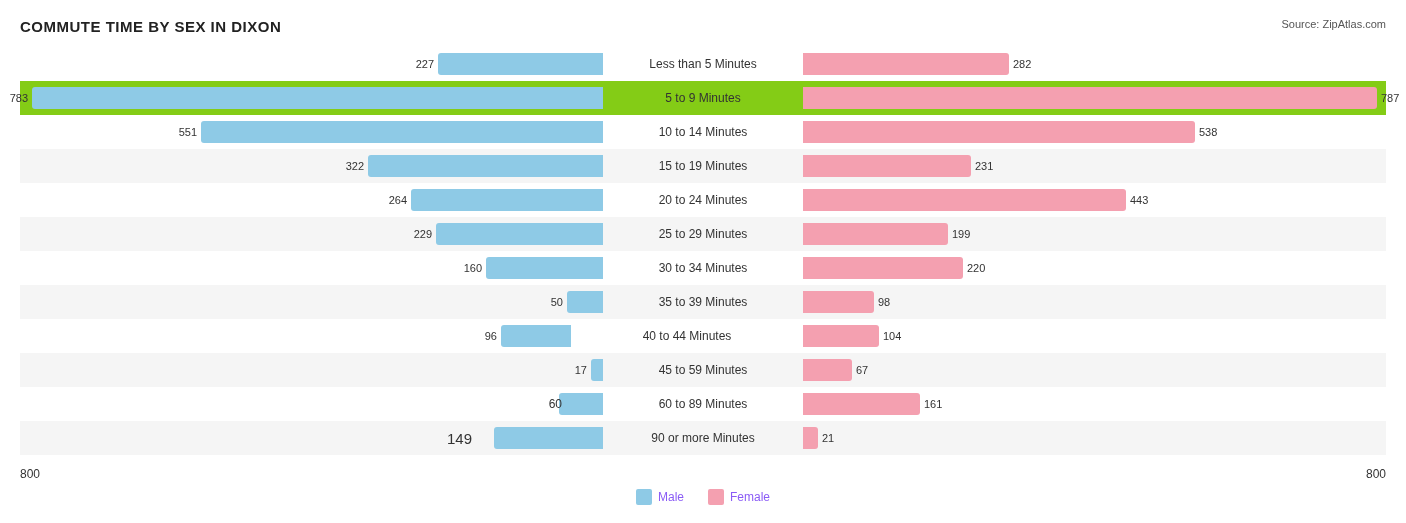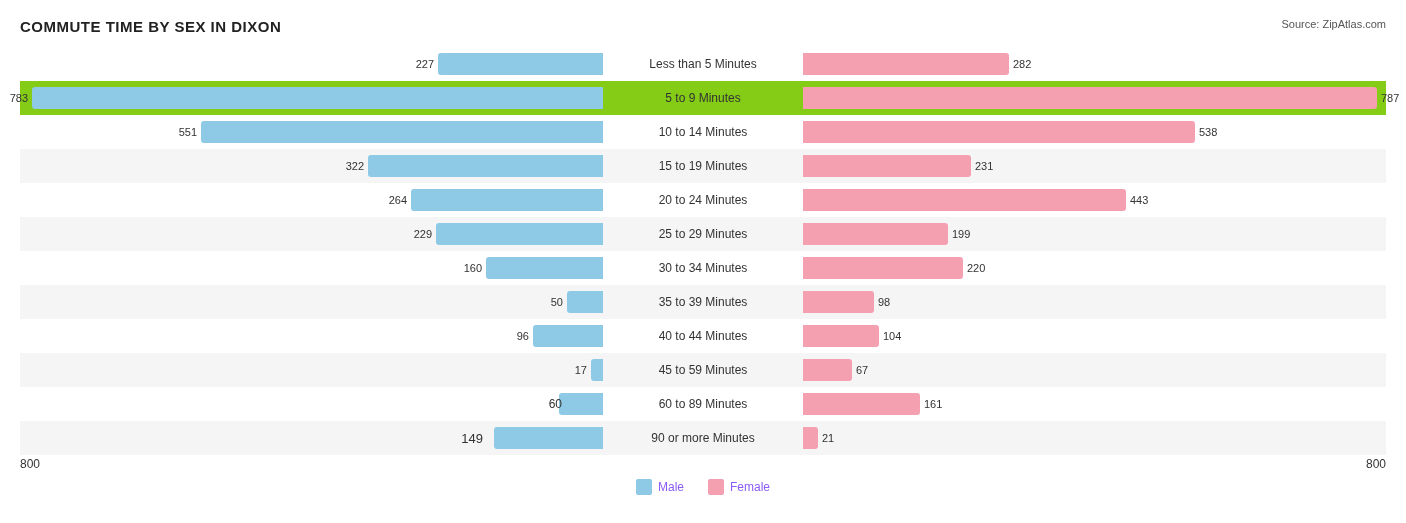--- a/index.html
+++ b/index.html
@@ -46,21 +46,21 @@
       text-align: center;
       font-size: 12px;
       color: #333;
       z-index: 2;
       flex-shrink: 0;
       padding: 0 20px;
     }
     .axis-labels {
       display: flex;
       justify-content: space-between;
-      margin-top: 2px;
+      margin-top: 12px;
       padding: 0 0px;
     }
     .axis-label {
       font-size: 12px;
       color: #333;
     }
     .legend {
       display: flex;
       justify-content: center;
       align-items: center;
@@ -184,21 +184,21 @@
         <div class="left-section" style="width: 583px; position: relative; height: 34px; flex-shrink: 0;">
           <div style="position: absolute; right: 0px; top: 50%; transform: translateY(-50%); height: 22px; width: 36px; background: rgb(142, 202, 230); border-radius: 3px 0px 0px 3px;"></div>
           <span style="position: absolute; right: 40px; top: 50%; transform: translateY(-50%); font-size: 11px; color: rgb(51, 51, 51); white-space: nowrap;">50</span>
         </div>
         <div class="center-label" style="width: 200px; flex-shrink: 0; text-align: center; font-size: 12px; color: rgb(51, 51, 51);">35 to 39 Minutes</div>
         <div style="width: 583px; position: relative; height: 34px; flex-shrink: 0;">
           <div style="position: absolute; left: 0px; top: 50%; transform: translateY(-50%); height: 22px; width: 71px; background: rgb(244, 160, 176); border-radius: 0px 3px 3px 0px;"></div>
           <span style="position: absolute; left: 75px; top: 50%; transform: translateY(-50%); font-size: 11px; color: rgb(51, 51, 51); white-space: nowrap;">98</span>
         </div>
       </div>
-      <div class="row-container" style="background: rgb(255, 255, 255); display: flex; align-items: center;">
+      <div class="row-container" style="background: rgb(255, 255, 255); display: flex; align-items: center; gap: 16px;">
         <div class="left-section" style="width: 583px; position: relative; height: 34px; flex-shrink: 0;">
           <div style="position: absolute; right: 0px; top: 50%; transform: translateY(-50%); height: 22px; width: 70px; background: rgb(142, 202, 230); border-radius: 3px 0px 0px 3px;"></div>
           <span style="position: absolute; right: 74px; top: 50%; transform: translateY(-50%); font-size: 11px; color: rgb(51, 51, 51); white-space: nowrap;">96</span>
         </div>
         <div class="center-label" style="width: 200px; flex-shrink: 0; text-align: center; font-size: 12px; color: rgb(51, 51, 51);">40 to 44 Minutes</div>
         <div style="width: 583px; position: relative; height: 34px; flex-shrink: 0;">
           <div style="position: absolute; left: 0px; top: 50%; transform: translateY(-50%); height: 22px; width: 76px; background: rgb(244, 160, 176); border-radius: 0px 3px 3px 0px;"></div>
           <span style="position: absolute; left: 80px; top: 50%; transform: translateY(-50%); font-size: 11px; color: rgb(51, 51, 51); white-space: nowrap;">104</span>
         </div>
       </div>
@@ -220,21 +220,21 @@
         </div>
         <div class="center-label" style="width: 200px; flex-shrink: 0; text-align: center; font-size: 12px; color: rgb(51, 51, 51);">60 to 89 Minutes</div>
         <div style="width: 583px; position: relative; height: 34px; flex-shrink: 0;">
           <div style="position: absolute; left: 0px; top: 50%; transform: translateY(-50%); height: 22px; width: 117px; background: rgb(244, 160, 176); border-radius: 0px 3px 3px 0px;"></div>
           <span style="position: absolute; left: 121px; top: 50%; transform: translateY(-50%); font-size: 11px; color: rgb(51, 51, 51); white-space: nowrap;">161</span>
         </div>
       </div>
       <div class="row-container" style="background: rgb(245, 245, 245); display: flex; align-items: center;">
         <div class="left-section" style="width: 583px; position: relative; height: 34px; flex-shrink: 0;">
           <div style="position: absolute; right: 0px; top: 50%; transform: translateY(-50%); height: 22px; width: 109px; background: rgb(142, 202, 230); border-radius: 3px 0px 0px 3px;"></div>
-          <span style="position: absolute; right: 120px; top: 50%; transform: translateY(-50%); font-size: 13px; color: rgb(51, 51, 51); white-space: nowrap;">149</span>
+          <span style="position: absolute; right: 131px; top: 50%; transform: translateY(-50%); font-size: 15px; color: rgb(51, 51, 51); white-space: nowrap;">149</span>
         </div>
         <div class="center-label" style="width: 200px; flex-shrink: 0; text-align: center; font-size: 12px; color: rgb(51, 51, 51);">90 or more Minutes</div>
         <div style="width: 583px; position: relative; height: 34px; flex-shrink: 0;">
           <div style="position: absolute; left: 0px; top: 50%; transform: translateY(-50%); height: 22px; width: 15px; background: rgb(244, 160, 176); border-radius: 0px 3px 3px 0px;"></div>
           <span style="position: absolute; left: 19px; top: 50%; transform: translateY(-50%); font-size: 11px; color: rgb(51, 51, 51); white-space: nowrap;">21</span>
         </div>
       </div>
     </div>
 
   <div class="axis-labels">

